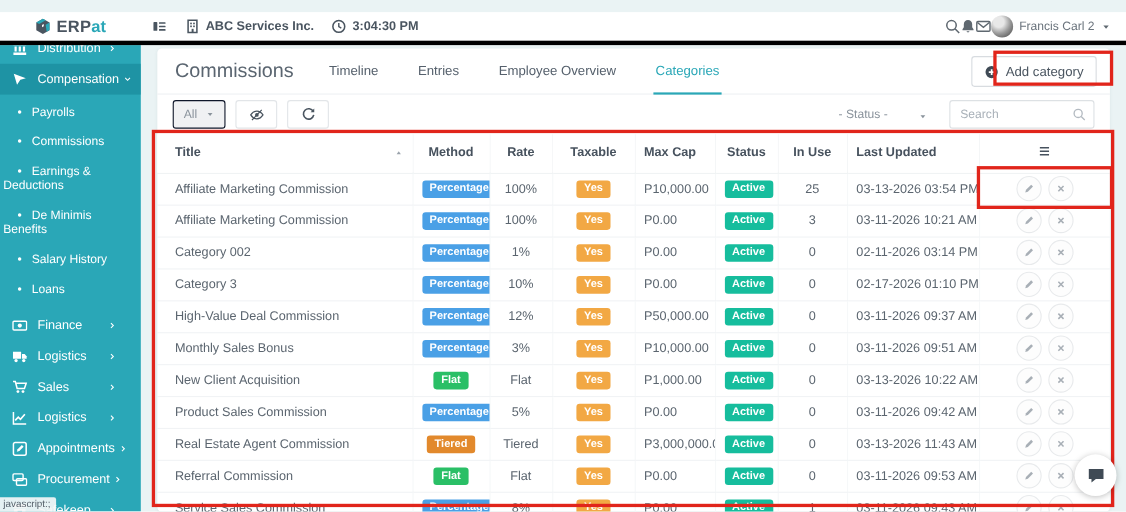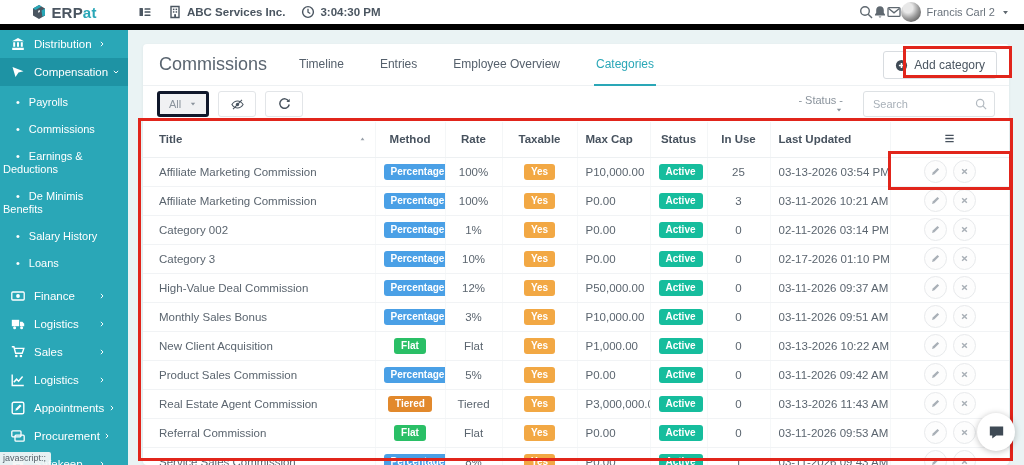--- a/index.html
+++ b/index.html
@@ -7,23 +7,23 @@
   body {
     width:1024px; height:465px; overflow:hidden; position:relative;
     font-family:"Liberation Sans", sans-serif;
     background:#EAF3F4;
   }
   .ic-wrap { display:inline-flex; align-items:center; justify-content:center; }
   .ic-wrap svg { width:14px; height:14px; display:block; }
 
   
   .topbar {
-    position:absolute; top:0; left:0; width:1024px; height:30px;
+    position:absolute; top:11px; left:0; width:1024px; height:30px;
     background:#fff; display:flex; align-items:center; z-index:30;
-    border-bottom:6px solid #000000;
+    border-bottom:4px solid #000000;
   }
   .logo-area { width:128px; display:flex; align-items:center; justify-content:center; gap:4px; }
   .logo-cube svg { width:16px; height:16px; display:block; }
   .logo-text { font-size:15px; font-weight:bold; color:#4A5560; letter-spacing:.2px; }
   .logo-text .accent { color:var(--accent,#2AA7B7); }
   .tb-left { display:flex; align-items:center; color:#4A5560; }
   .tb-toggle { margin-left:10px; color:#4A5560; cursor:pointer; }
   .tb-item { display:flex; align-items:center; gap:5px; margin-left:16px;
              font-size:11.5px; font-weight:bold; color:#4A5560; }
   .tb-right { margin-left:auto; display:flex; align-items:center; padding-right:14px; color:#5F6870; }
@@ -64,29 +64,29 @@
   .tabs { display:flex; gap:32px; height:42px; align-items:stretch; }
   .tab { font-size:12px; color:#55606C; display:flex; align-items:center; cursor:pointer;
          border-bottom:2px solid transparent; padding:0 2px; }
   .tab.active { color:var(--accent,#2AA7B7); border-bottom-color:var(--accent,#2AA7B7); }
   .add-btn { position:absolute; right:12px; top:7px; display:flex; align-items:center; gap:6px;
              background:#fff; border:1px solid #D8DCE0; border-radius:3px; padding:6px 11px;
              font-size:12px; color:#4A5560; cursor:pointer; }
   .add-btn .ic-wrap { color:#3F4A55; } .add-btn .ic-wrap svg { width:13px; height:13px; }
 
   .filter-row { display:flex; align-items:center; padding:5px 14px; height:36px; gap:9px; }
-  .select-all { background:#F0F1F3; border:3px solid #0f172a; color:#8A939C; font-size:11px;
+  .select-all { background:#F0F1F3; border:1px solid #0f172a; color:#8A939C; font-size:11px;
                 padding:5px 9px; border-radius:3px; display:flex; align-items:center; gap:8px; cursor:pointer; height:26px; }
   .select-all .ic-wrap svg, .status-select .ic-wrap svg { width:8px; height:8px; }
   .icon-btn { border:1px solid #E2E5E8; background:#fff; border-radius:3px; width:38px; height:26px;
               display:flex; align-items:center; justify-content:center; color:#4A5560; cursor:pointer; }
   .icon-btn .ic-wrap svg { width:13px; height:13px; }
   .filter-right { margin-left:auto; display:flex; align-items:center; gap:16px; }
-  .status-select { font-size:11px; color:#8A939C; display:flex; align-items:flex-end; 
-                   padding:0 4px; cursor:pointer;flex-direction:column; }
+  .status-select { font-size:11px; color:#8A939C; display:flex; align-items:flex-end; gap:28px;
+                   padding:0 4px; cursor:pointer; }
   .search-box { border:1px solid #DDE1E4; border-radius:3px; width:132px; height:26px;
                 display:flex; align-items:center; padding:0 7px; background:#fff; }
   .search-box input { border:none; outline:none; flex:1; min-width:0; font-size:11px;
                       color:#555; font-family:"Liberation Sans",sans-serif; }
   .search-box input::placeholder { color:#A8B0B8; }
   .search-box .ic-wrap { color:#B3BAC1; } .search-box .ic-wrap svg { width:12px; height:12px; }
 
   
   table { width:866px; border-collapse:collapse; table-layout:fixed; font-size:11.5px; color:#5B656F; }
   th { font-weight:bold; color:#47525E; text-align:left; height:35px; padding:0 8px;

